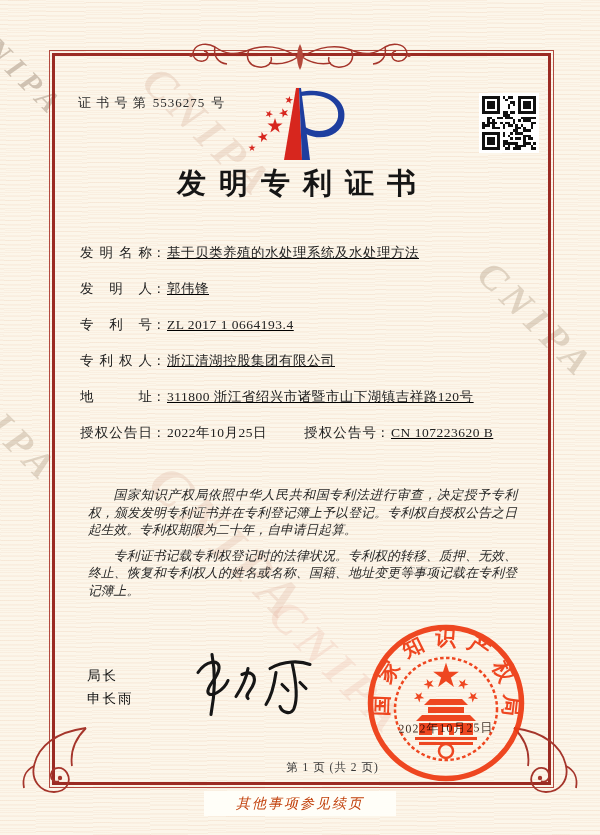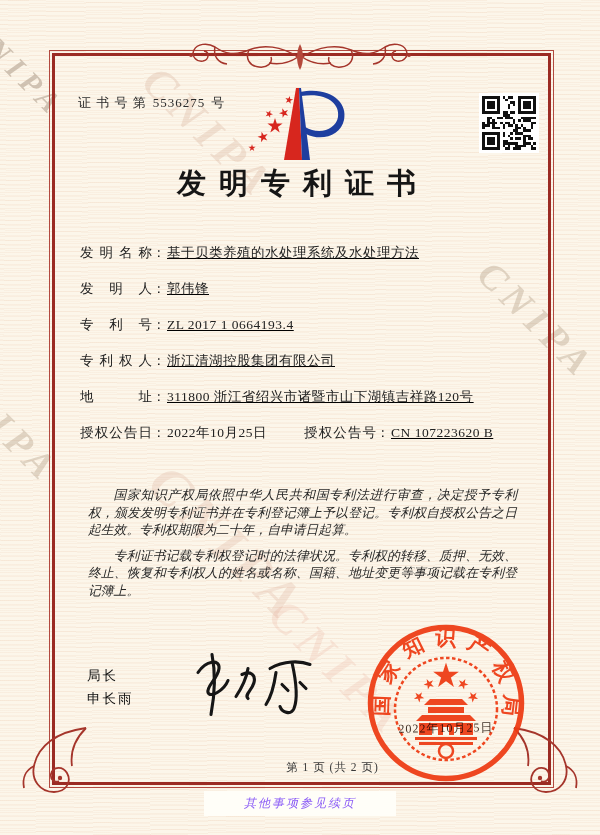--- a/index.html
+++ b/index.html
@@ -50,22 +50,22 @@
             font-size:13.5px;line-height:23px;color:#101010;letter-spacing:2px;}
   .sig{position:absolute;left:176px;top:645px;width:150px;height:78px;z-index:4;}
   
   .seal{position:absolute;left:364px;top:621px;width:164px;height:164px;z-index:5;opacity:0.93;}
   .seal-date{position:absolute;left:358px;top:720px;width:176px;text-align:center;z-index:6;
              font-size:12px;color:#43342b;letter-spacing:1px;mix-blend-mode:multiply;transform:rotate(-1deg);}
   
   .page-info{position:absolute;left:52px;top:760px;width:499px;text-align:center;font-size:11.5px;
              color:#3a3a3a;z-index:3;letter-spacing:1px;padding-left:31px;}
   .note{position:absolute;left:204px;top:791px;width:192px;height:25px;background:#fffef8;z-index:3;
-        display:flex;align-items:center;justify-content:center;font-size:12px;font-style:italic;
-        color:#8b5cf6;letter-spacing:2px;text-align:center;}
+        display:flex;align-items:center;justify-content:center;font-size:14px;font-style:italic;
+        color:#c2410c;letter-spacing:2px;text-align:center;}
 </style>
 </head>
 <body>
 
 <svg width="0" height="0" style="position:absolute">
   <defs>
     <path id="star5" d="M0,-10 L5.878,8.09 L-9.511,-3.09 L9.511,-3.09 L-5.878,8.09 Z"></path>
   </defs>
 </svg>
 

